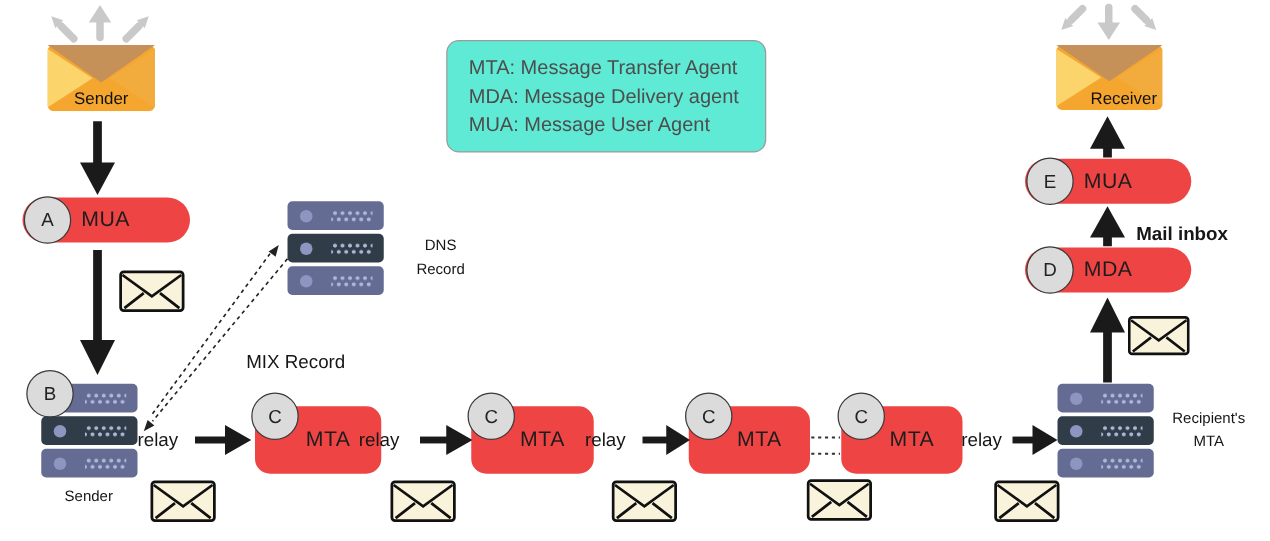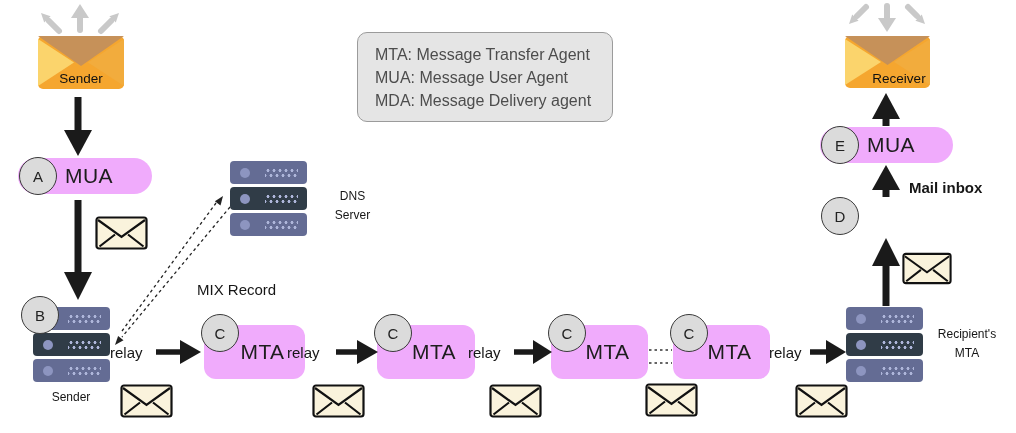--- a/index.html
+++ b/index.html
@@ -1,22 +1,22 @@
 <!DOCTYPE html>
 <html><head>
 <meta charset="utf-8">
 <style>
   html,body{margin:0;padding:0;background:#fff;}
   .canvas{position:relative;width:1016px;height:433px;background:#ffffff;
           font-family:"Liberation Sans",sans-serif;overflow:hidden;}
   
   .arrow-layer{position:absolute;left:0;top:0;width:1016px;height:433px;z-index:3;pointer-events:none;}
   
-  .pill{position:absolute;background:#f0abfc;display:flex;align-items:center;z-index:2;
-        color:#1d1d1d;font-size:21px;font-weight:500;letter-spacing:.4px;}
+  .pill{position:absolute;background:#ef4444;display:flex;align-items:center;z-index:2;
+        color:#1d1d1d;font-size:17px;font-weight:500;letter-spacing:.4px;}
   .pill.stadium{height:36px;border-radius:18px;padding-left:47px;box-sizing:border-box;}
   .pill.mta{height:54px;width:101px;border-radius:12px;justify-content:center;padding-left:16px;box-sizing:border-box;}
   .badge{position:absolute;width:38px;height:38px;border-radius:50%;background:#dbdbdb;
          border:1.5px solid #3a3a3a;display:flex;align-items:center;justify-content:center;
          font-size:15px;color:#222;z-index:4;box-sizing:border-box;}
   
   .server{position:absolute;display:flex;flex-direction:column;gap:3px;z-index:2;}
   .unit{width:77px;height:23px;border-radius:4px;display:flex;align-items:center;
         justify-content:space-between;padding:0 9px 0 10px;box-sizing:border-box;}
   .unit.slate{background:#646c94;}
@@ -26,21 +26,21 @@
         background-image:radial-gradient(circle,#aeb6da 1.3px,transparent 1.7px),
                          radial-gradient(circle,#aeb6da 1.3px,transparent 1.7px);
         background-size:6px 5px,6px 5px;background-position:0 0,3px 5px;
         background-repeat:repeat-x,repeat-x;}
   
   .lbl{position:absolute;color:#161616;font-size:12px;text-align:center;line-height:19px;z-index:2;}
   .small-lbl{position:absolute;color:#161616;font-size:15px;font-weight:500;z-index:2;}
   .relay{position:absolute;width:50px;color:#161616;font-size:15px;font-weight:500;z-index:2;}
   
   .legend{position:absolute;left:357px;top:32px;width:256px;height:90px;box-sizing:border-box;
-          border:1.6px solid #9b9b9b;border-radius:10px;background:#e5e5e5;
+          border:1.6px solid #9b9b9b;border-radius:10px;background:#5eead4;
           padding:10px 0 0 17px;color:#4d4d4d;font-size:16px;line-height:23px;z-index:2;}
   
   .mail{position:absolute;z-index:2;}
   .big-env{position:absolute;z-index:2;}
   .big-env .env-label{position:absolute;left:0;right:0;top:35px;text-align:center;
                       font-size:13.5px;color:#101010;}
 </style>
 </head>
 <body>
 
@@ -143,22 +143,22 @@
       <rect x="0" y="0" width="85" height="52" rx="5" fill="#F5A62F"></rect>
       <path d="M0,3 L0,49 L36,26 Z" fill="#FBD46C"></path>
       <path d="M85,3 L85,49 L49,26 Z" fill="#F2AC3D"></path>
       <path d="M0,0 L85,0 L42.5,29 Z" fill="#C69159"></path>
     </svg>
     <div class="env-label">Receiver</div>
   </div>
 
   <div class="legend">
     <div>MTA: Message Transfer Agent</div>
+    <div>MDA: Message Delivery agent</div>
     <div>MUA: Message User Agent</div>
-    <div>MDA: Message Delivery agent</div>
   </div>
 
   <div class="pill stadium" style="left:18px;top:158px;width:134px;">
     <span>MUA</span>
   </div>
   <div class="badge" style="left:19px;top:157px;">
     <span>A</span>
   </div>
 
   <div class="server" style="left:33px;top:307px;">
@@ -191,21 +191,21 @@
         <span class="led"></span>
         <span class="dots"></span>
       </div>
     <div class="unit slate">
         <span class="led"></span>
         <span class="dots"></span>
       </div>
   </div>
   <div class="lbl" style="left:315px;top:187px;width:75px;">
     <div>DNS</div>
-    <div>Server</div>
+    <div>Record</div>
   </div>
   <div class="small-lbl" style="left:197px;top:281px;">MIX Record</div>
 
   <div class="pill mta" style="left:204px;top:325px;">
     <span>MTA</span>
   </div>
   <div class="badge" style="left:201px;top:314px;">
     <span>C</span>
   </div>
 
@@ -247,20 +247,23 @@
     <div class="unit slate">
         <span class="led"></span>
         <span class="dots"></span>
       </div>
   </div>
   <div class="lbl" style="left:923px;top:325px;width:88px;">
     <div>Recipient's</div>
     <div>MTA</div>
   </div>
 
+  <div class="pill stadium" style="left:820px;top:198px;width:133px;">
+    <span>MDA</span>
+  </div>
   <div class="badge" style="left:821px;top:197px;">
     <span>D</span>
   </div>
   <div class="small-lbl" style="left:909px;top:179px;font-weight:700;">Mail inbox</div>
 
   <div class="pill stadium" style="left:820px;top:127px;width:133px;">
     <span>MUA</span>
   </div>
   <div class="badge" style="left:821px;top:126px;">
     <span>E</span>

